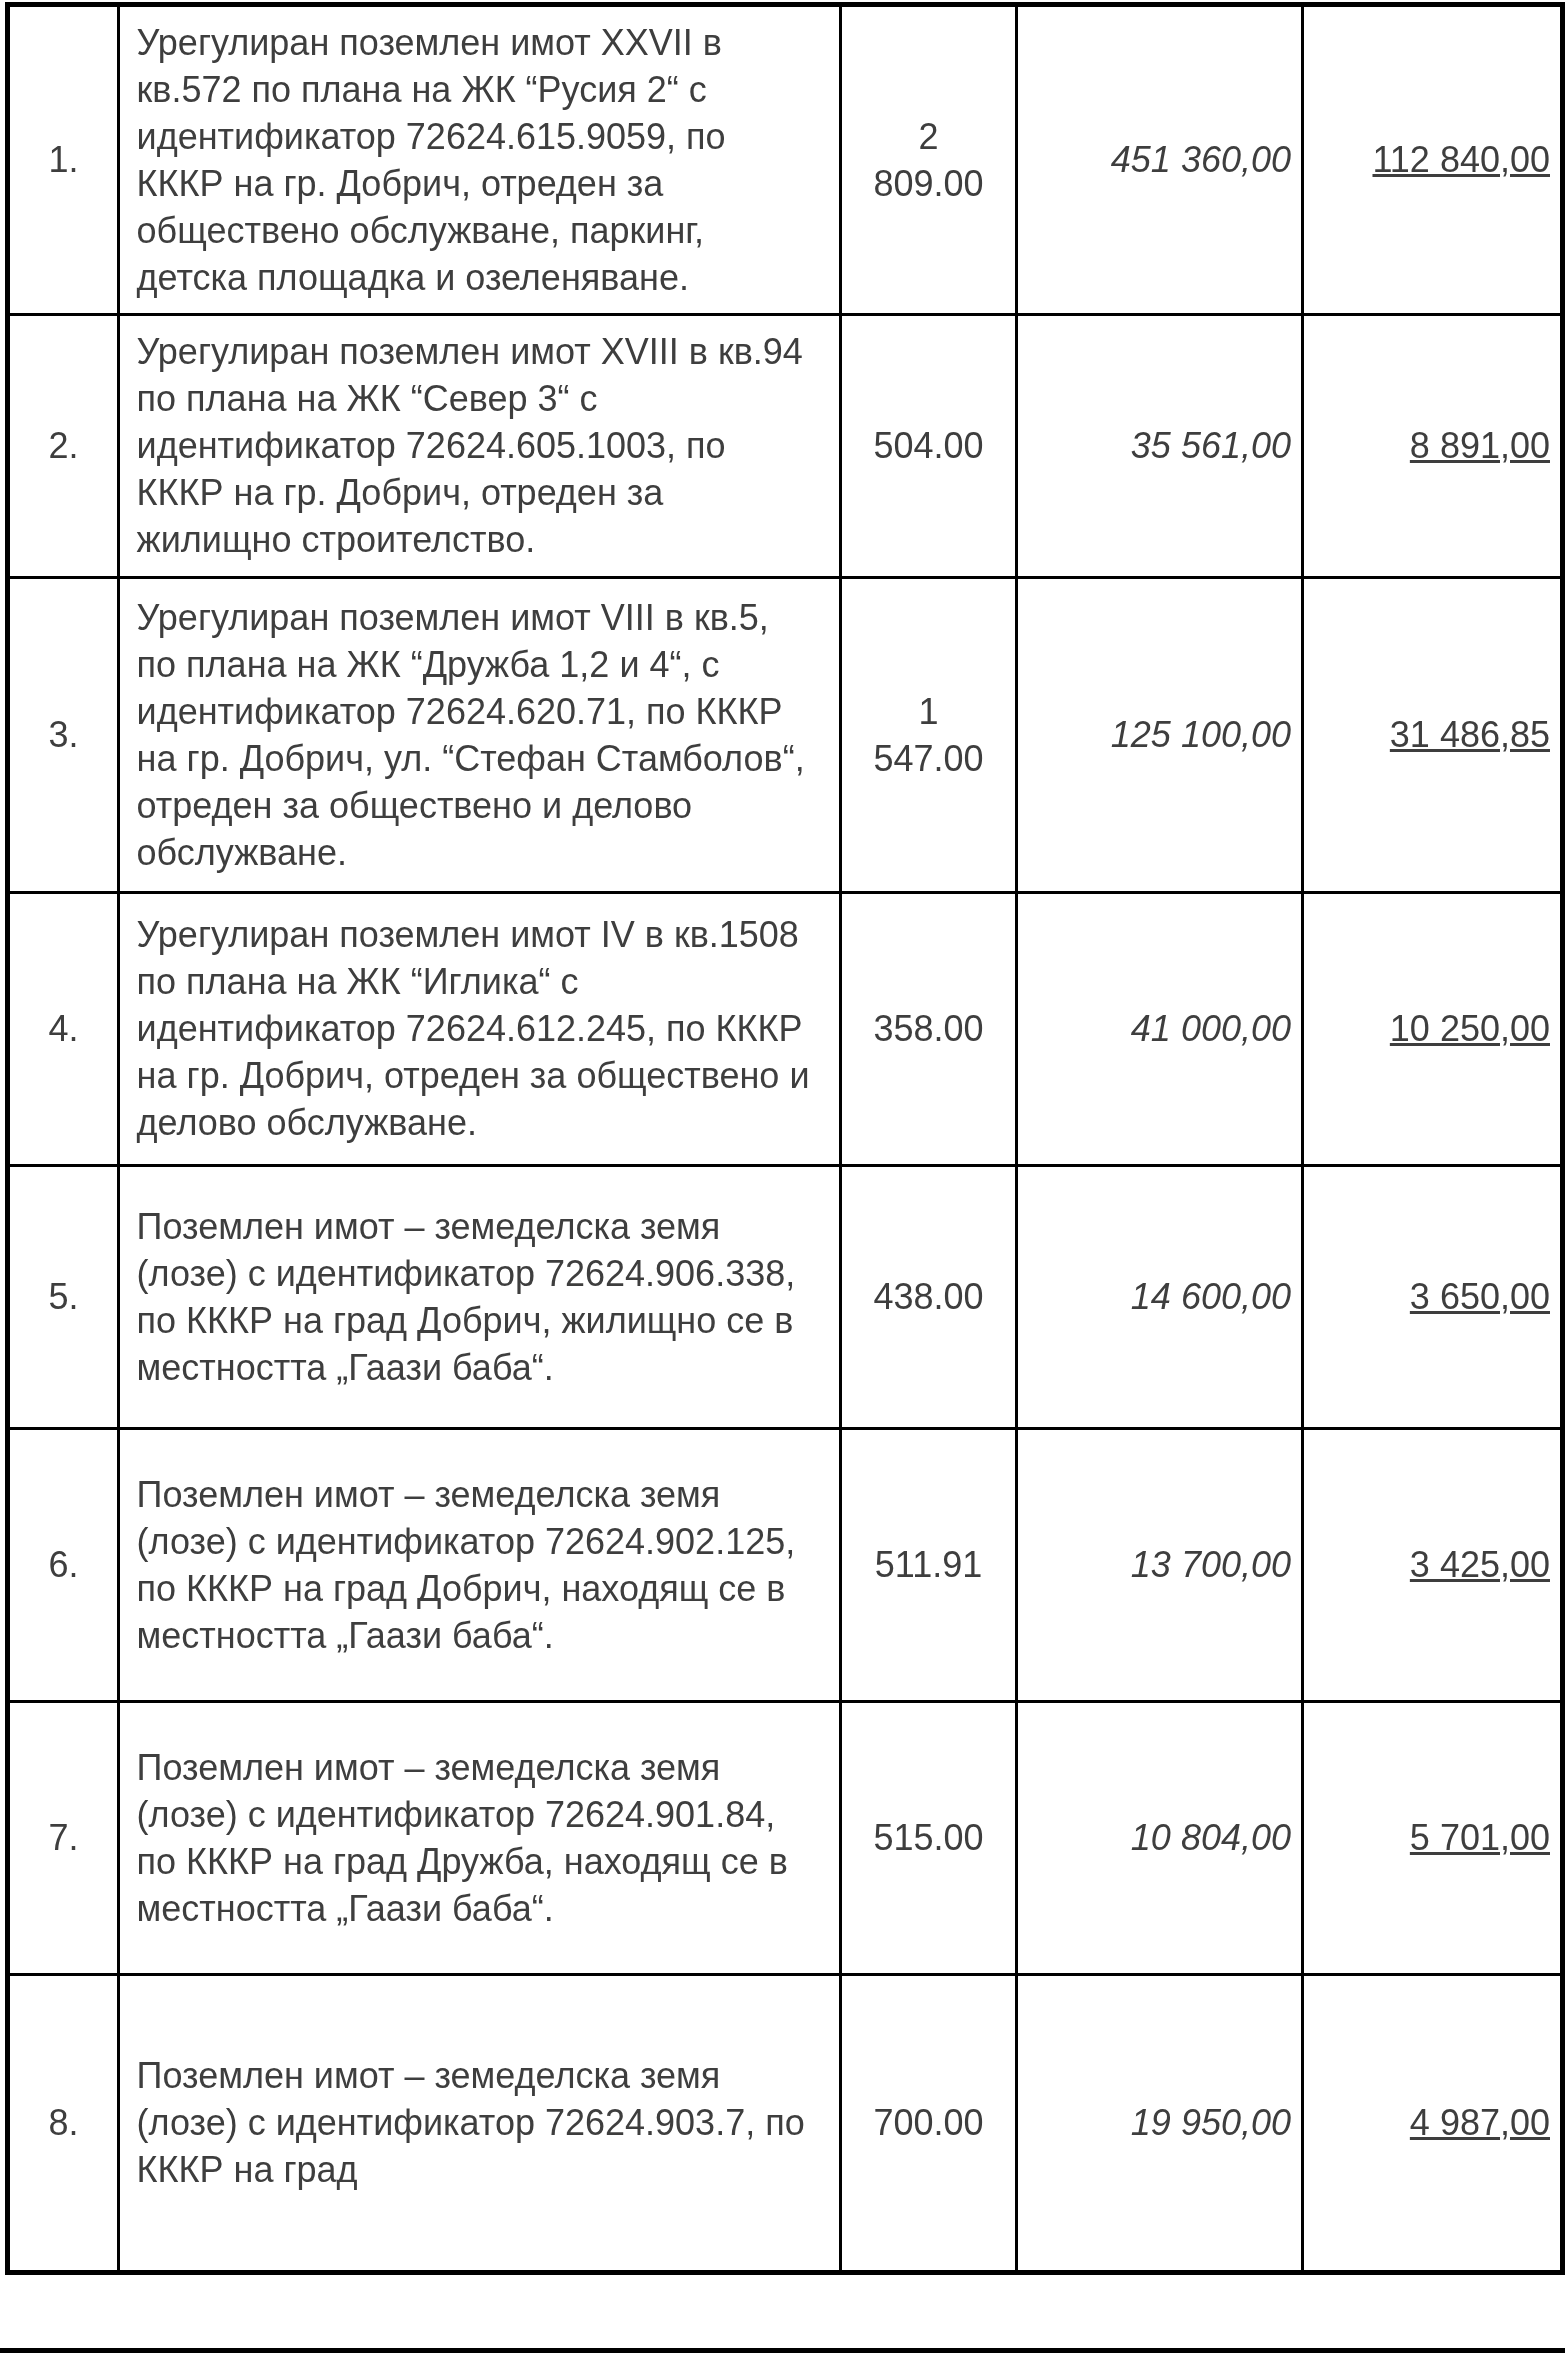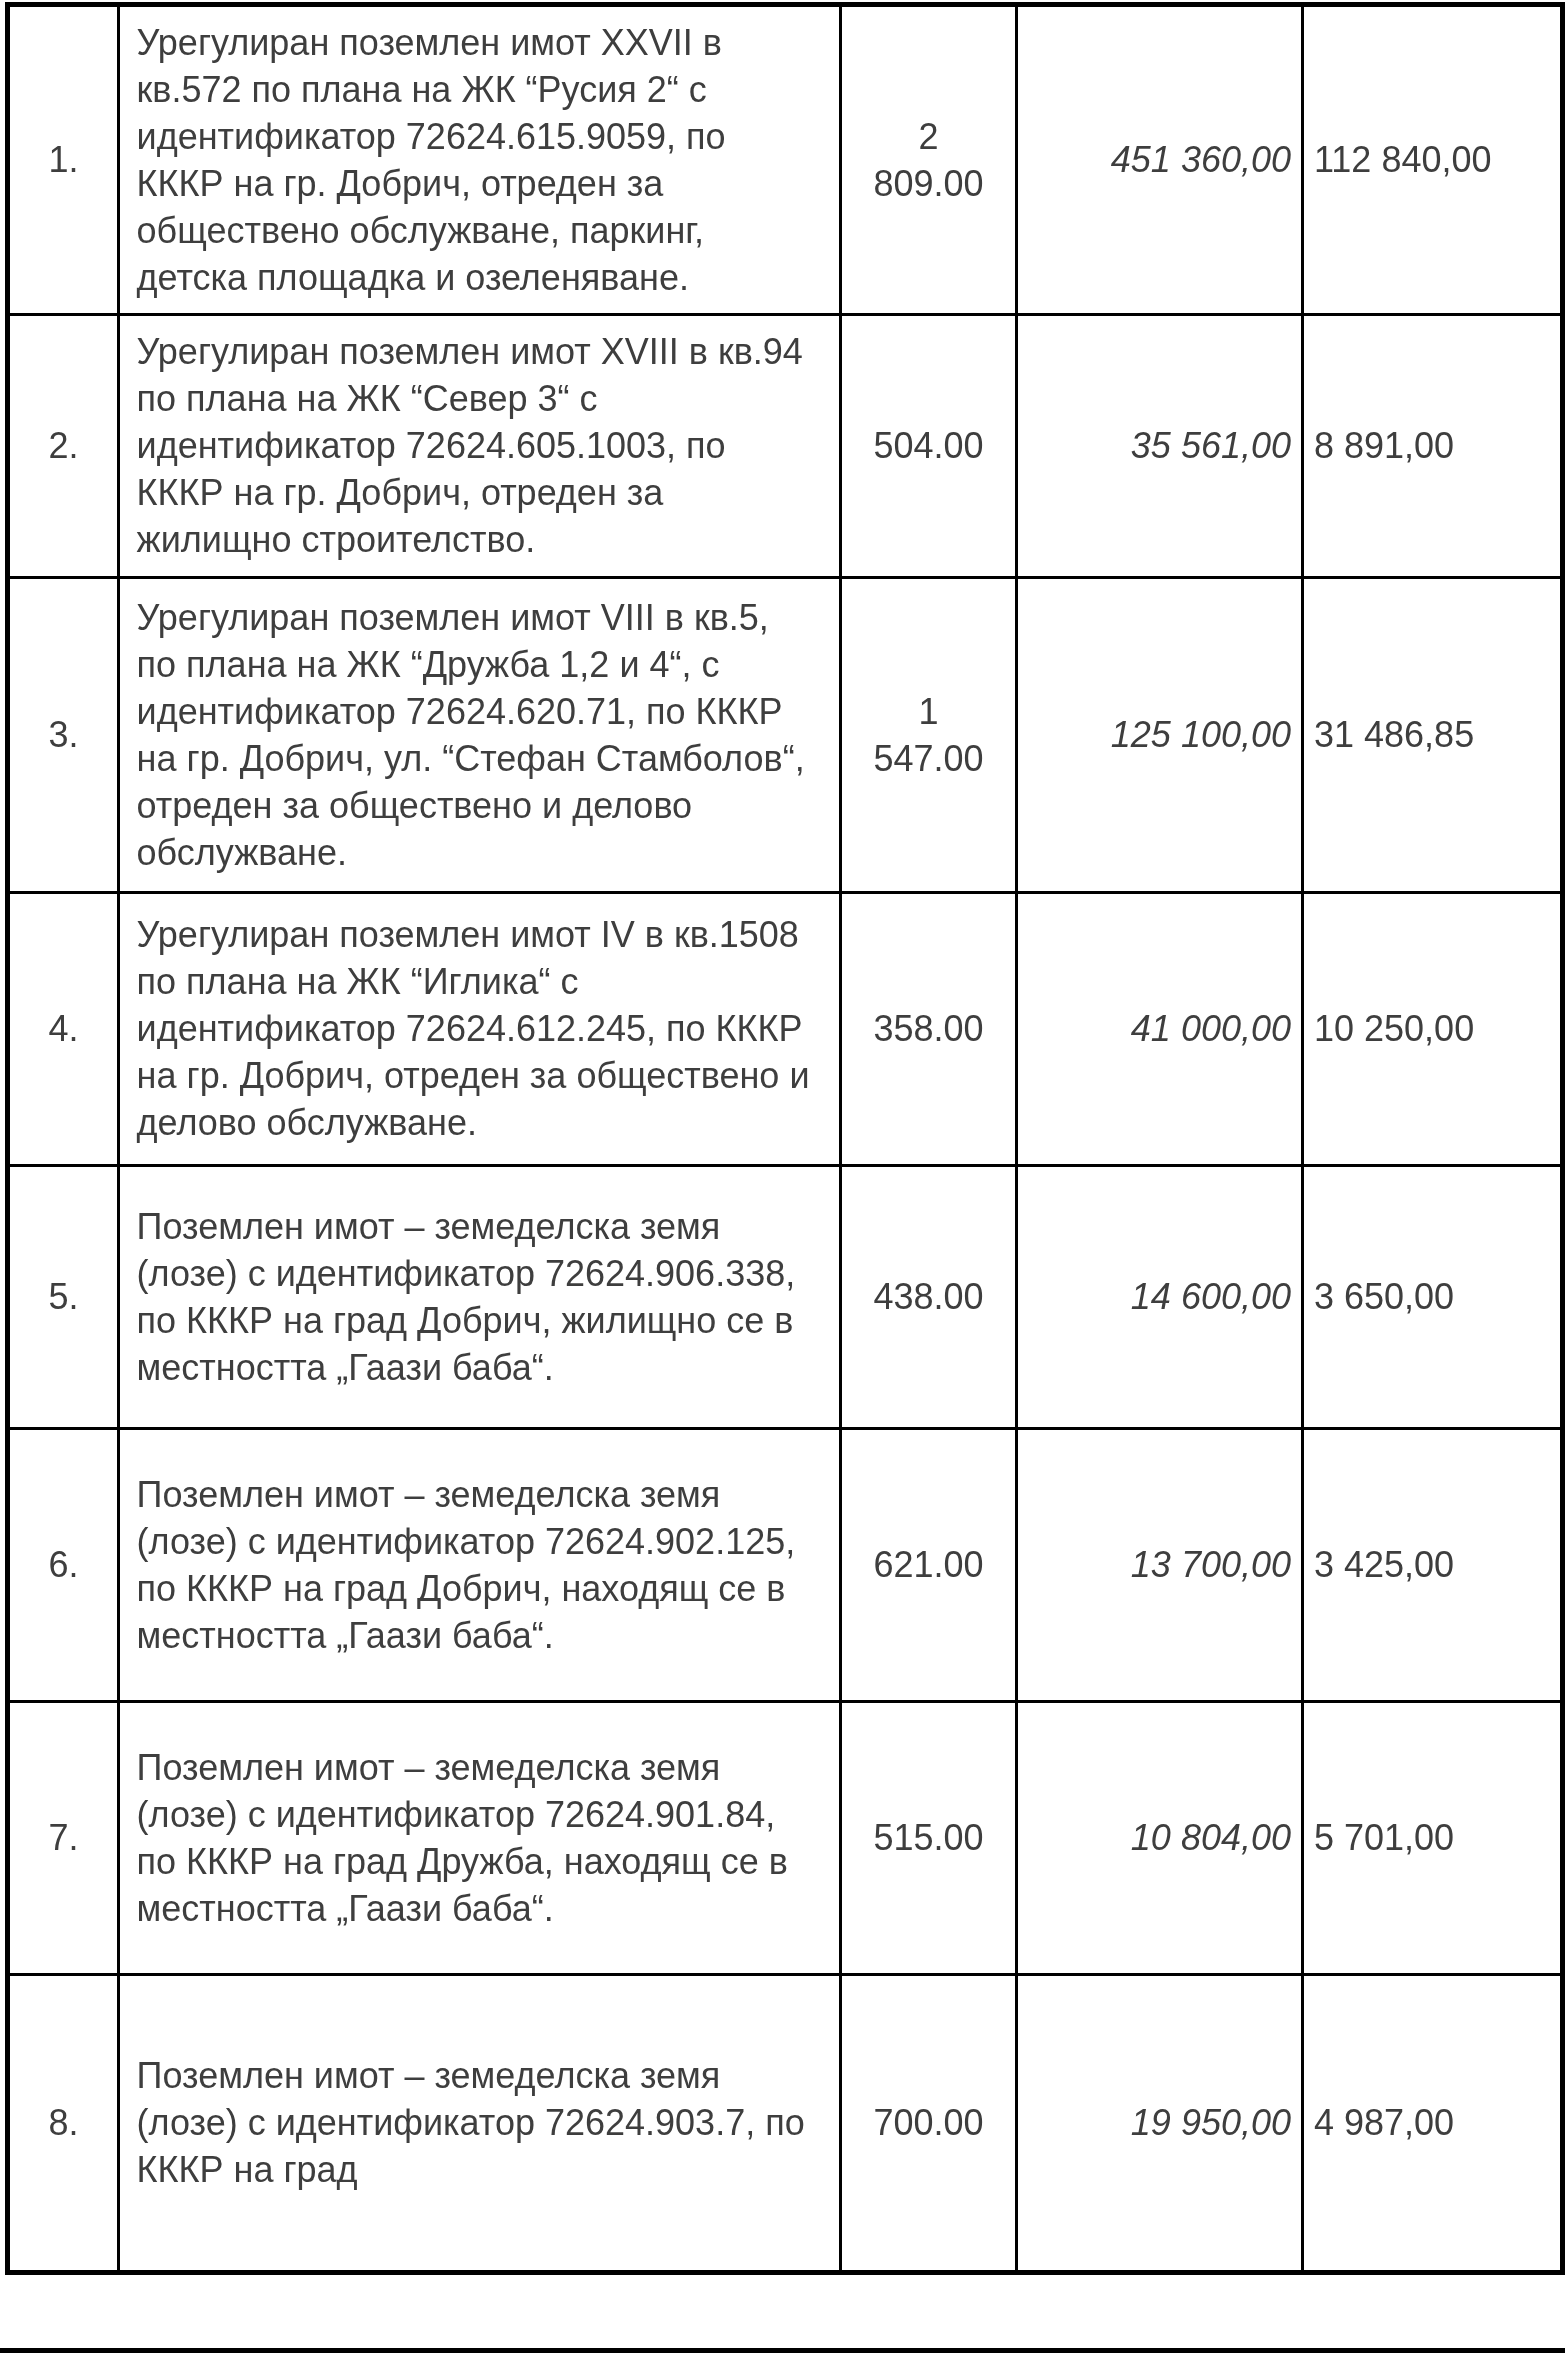--- a/index.html
+++ b/index.html
@@ -57,21 +57,21 @@
   th.h-num     { text-align: left; padding: 0 10px 0 18px; }
   th.h-name    { padding: 0 58px 0 16.6px; }
   th.h-area    { padding: 0 16.6px 0 23px; }
   th.h-price   { padding: 0 11.6px 0 13.3px; text-align: justify; }
   th.h-deposit { padding: 0 11.6px 0 13.3px; }
 
   td.c-num     { text-align: center; padding: 0 6.6px; }
   td.c-desc    { text-align: left; padding: 11.6px 25px 11.6px 16.6px; margin-top: 44px; }
   td.c-area    { text-align: center; padding: 0 16.6px; }
   td.c-price   { text-align: right; padding: 0 10px; font-style: italic; }
-  td.c-deposit { text-align: left; padding: 0 10px; }
+  td.c-deposit { text-align: right; padding: 0 10px; text-decoration: underline; }
 
   .bottom-crop-line {
     position: absolute;
     left: 0;
     right: 0;
     bottom: 0;
     height: 5.8px;
     background: var(--border);
   }
 </style>
@@ -125,21 +125,21 @@
         <td class="c-num">5.</td>
         <td class="c-desc">Поземлен имот – земеделска земя (лозе) с идентификатор 72624.906.338, по КККР на град Добрич, жилищно се в местността „Гаази баба“.</td>
         <td class="c-area">438.00</td>
         <td class="c-price">14 600,00</td>
         <td class="c-deposit">3 650,00</td>
       </tr>
 
       <tr class="r6">
         <td class="c-num">6.</td>
         <td class="c-desc">Поземлен имот – земеделска земя (лозе) с идентификатор 72624.902.125, по КККР на град Добрич, находящ се в местността „Гаази баба“.</td>
-        <td class="c-area">621.00</td>
+        <td class="c-area">511.91</td>
         <td class="c-price">13 700,00</td>
         <td class="c-deposit">3 425,00</td>
       </tr>
 
       <tr class="r7">
         <td class="c-num">7.</td>
         <td class="c-desc">Поземлен имот – земеделска земя (лозе) с идентификатор 72624.901.84, по КККР на град Дружба, находящ се в местността „Гаази баба“.</td>
         <td class="c-area">515.00</td>
         <td class="c-price">10 804,00</td>
         <td class="c-deposit">5 701,00</td>

